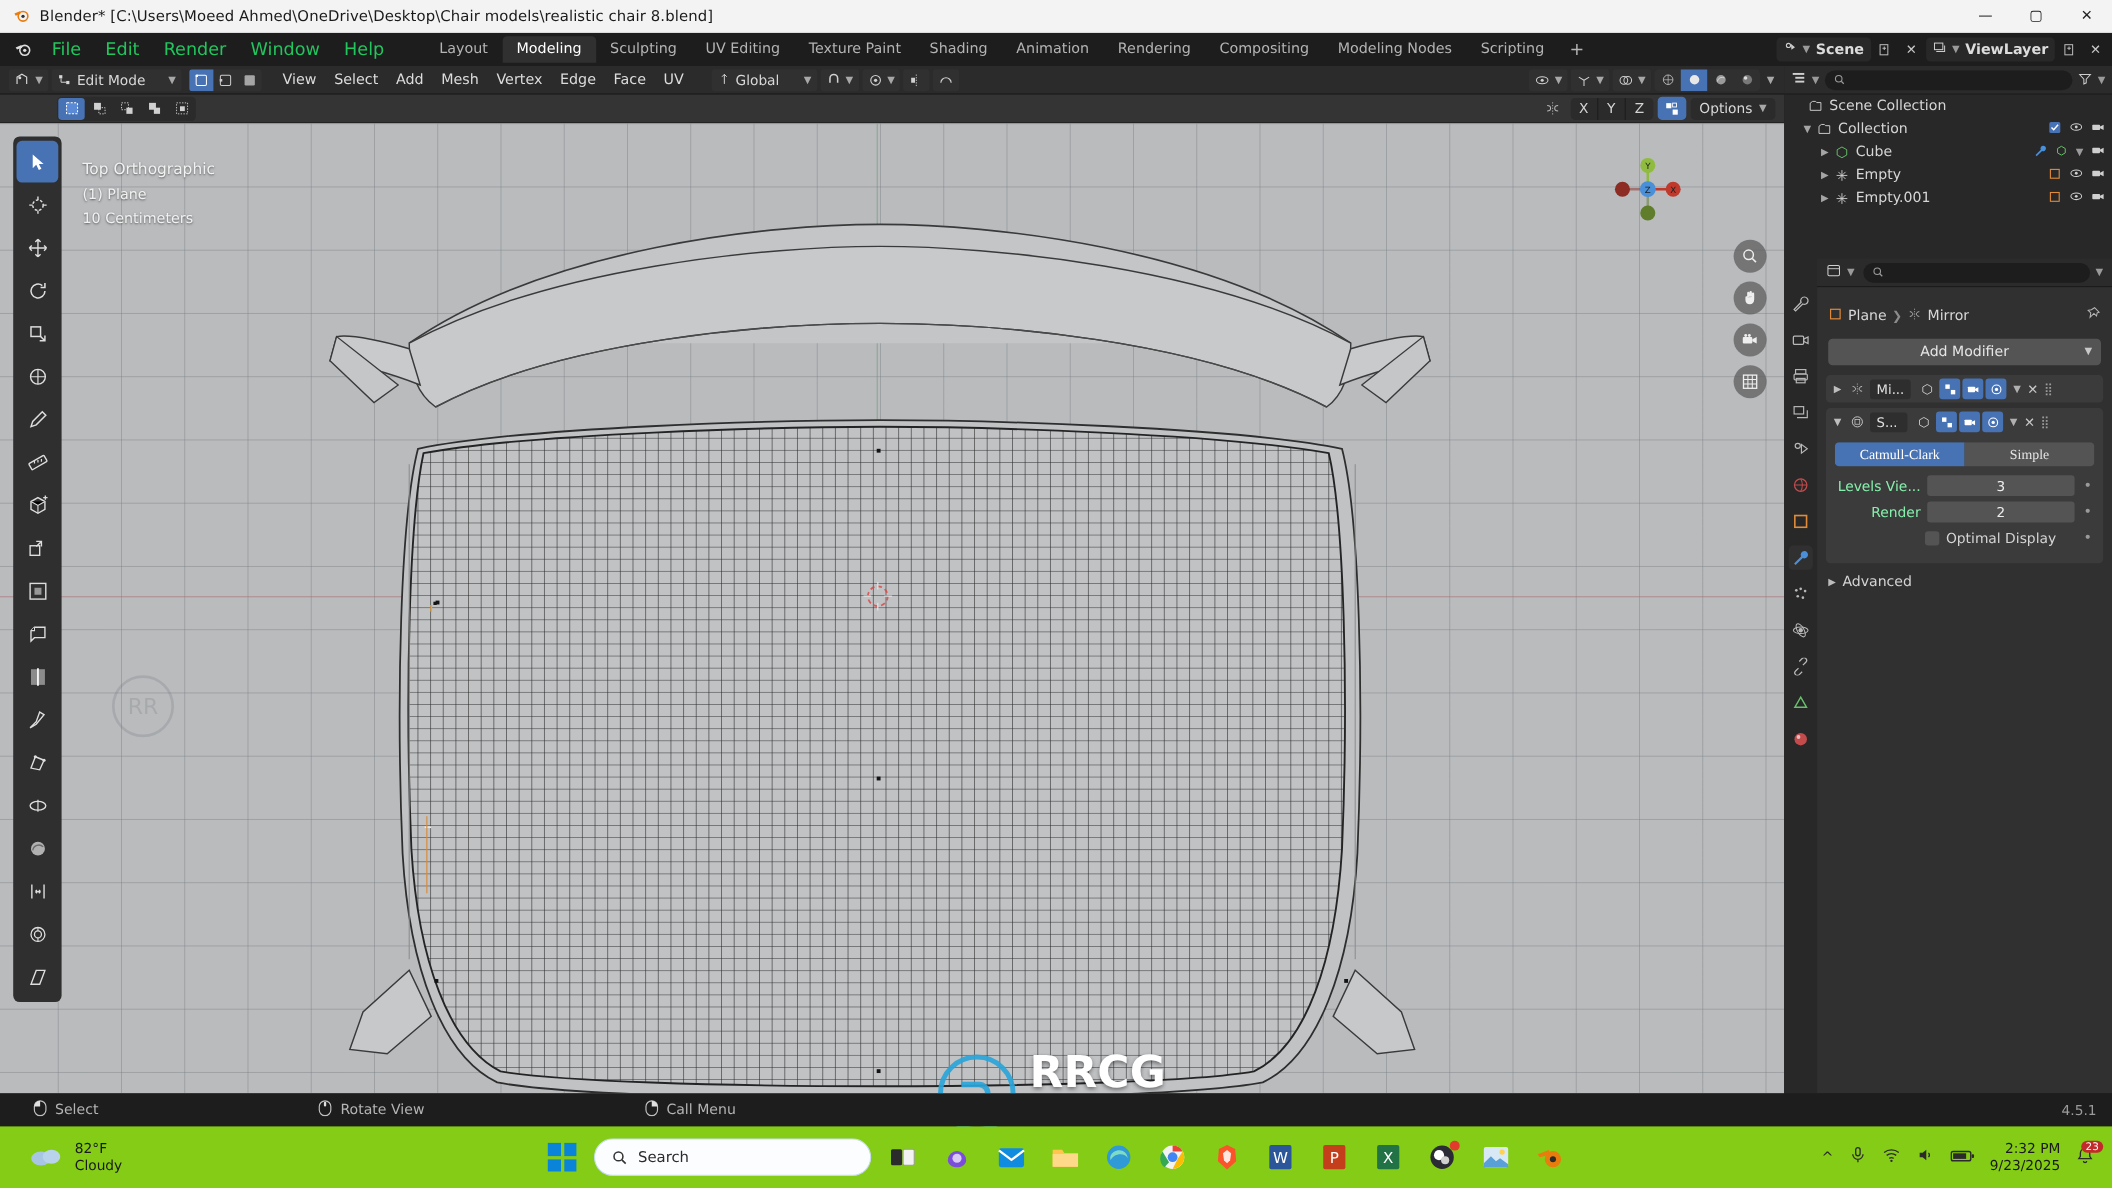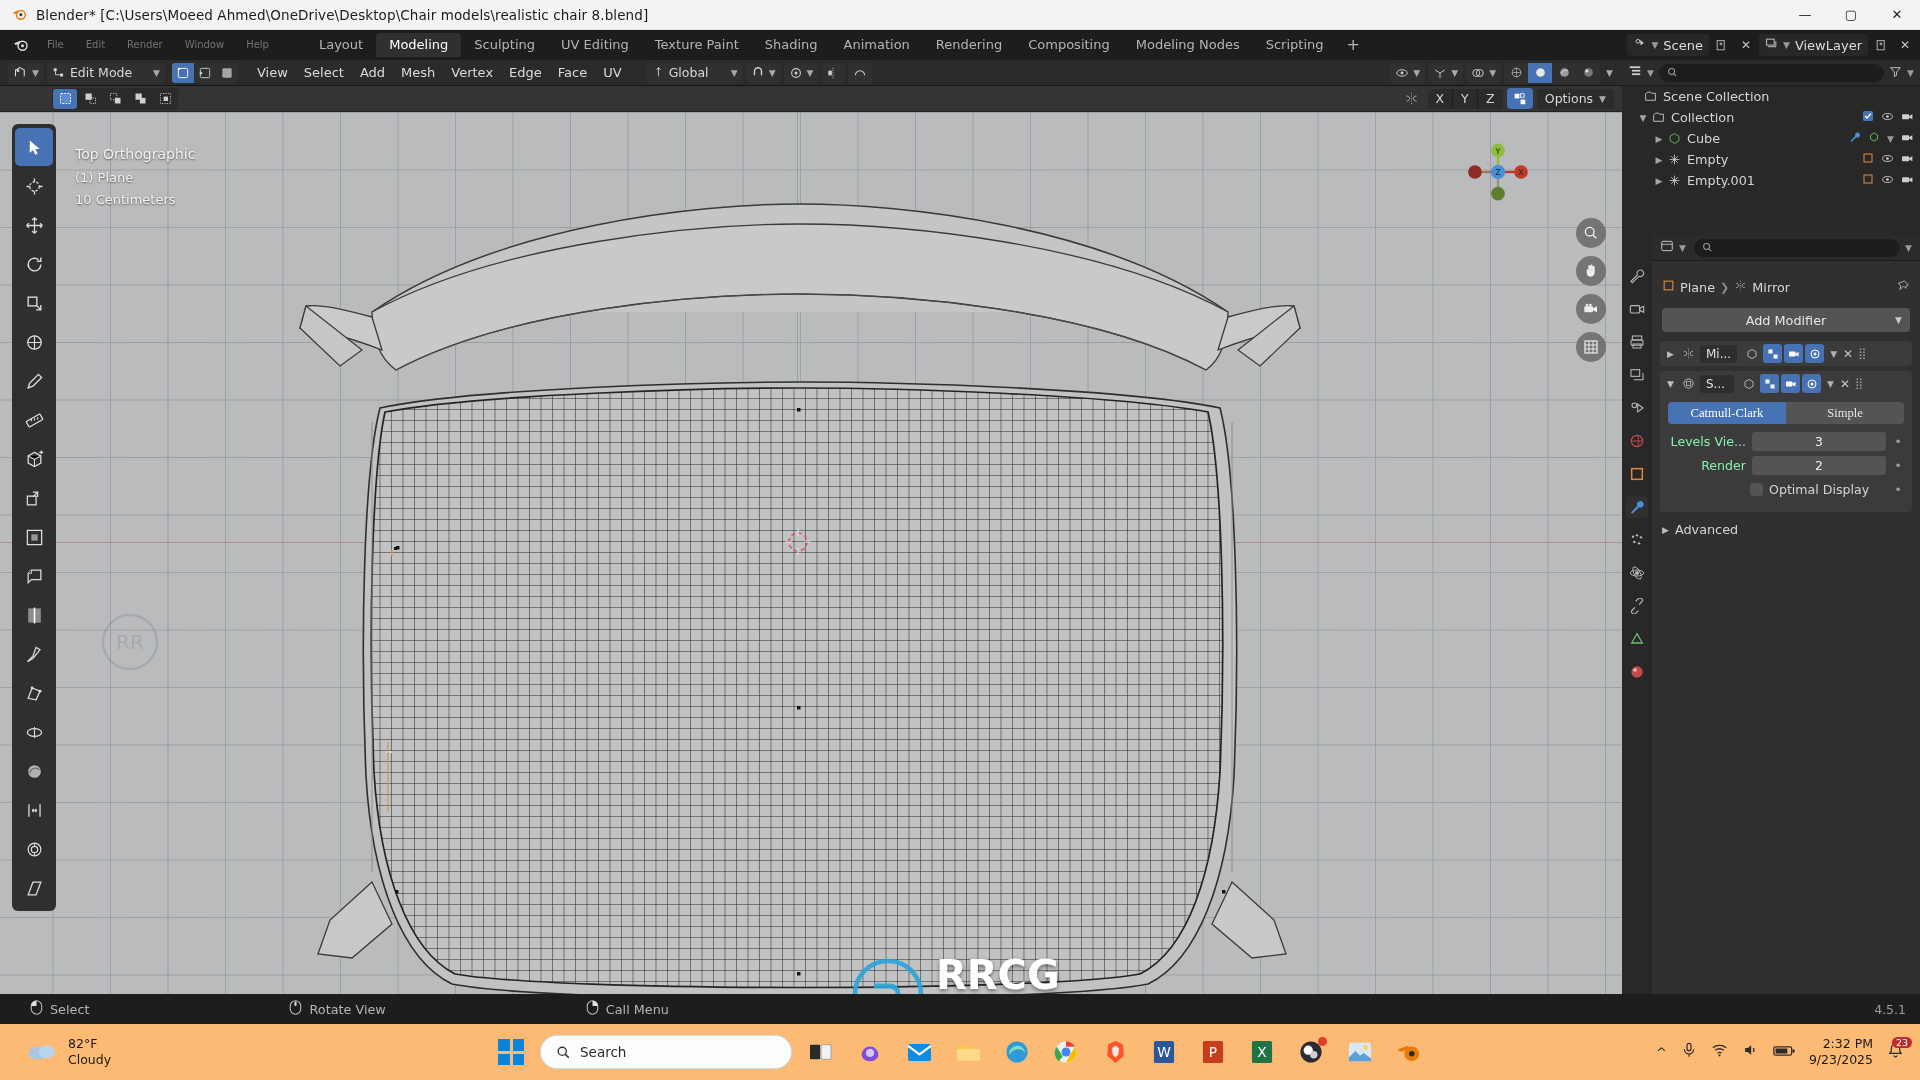--- a/index.html
+++ b/index.html
@@ -22,34 +22,34 @@
   .tb-btns { margin-left: auto; display: flex; height: 30px; }
   .tb-btn { width: 46px; height: 30px; display:flex; align-items:center; justify-content:center; color:#202020; font-size:13px;}
 
   
   .topbar {
     position: absolute; top: 30px; left: 0; width: 1920px; height: 30px;
     background: #1d1d1d; display: flex; align-items: center; color: #e5e5e5;
     font-size: 13.5px;
   }
   .bl-logo { width: 30px; height: 30px; display:flex; align-items:center; justify-content:center; margin-left:6px;}
-  .menu-item { padding: 0 11px; height: 22px; line-height: 22px; border-radius: 3px; color:#737373; font-size:10px;}
+  .menu-item { padding: 0 11px; height: 22px; line-height: 22px; border-radius: 3px; color:#22c55e; font-size:16px;}
   .ws-tabs { display: flex; align-items: center; margin-left: 26px; gap: 0px; }
   .ws-tab {
     padding: 0 13px; height: 24px; line-height: 24px; font-size: 13px;
     color: #b4b4b4; border-radius: 4px 4px 0 0;
   }
   .ws-tab.active { background: #303030; color: #ffffff; }
   .ws-plus { color:#b4b4b4; padding: 0 10px; font-size:16px; line-height:22px;}
   .topbar-right { margin-left:auto; display:flex; align-items:center; height:30px; padding-right:4px; gap:2px;}
   .scene-sel, .layer-sel {
     display:flex; align-items:center; background:#282828; border-radius:4px; height:22px;
     padding: 0 6px; font-size:13px; color:#dcdcdc; gap:5px;
   }
-  .scene-sel .nm, .layer-sel .nm { font-size:13px; }
+  .scene-sel .nm, .layer-sel .nm { font-size:13px;font-weight:bold; }
   .iconbtn { width:22px;height:22px;display:flex;align-items:center;justify-content:center;color:#c8c8c8;font-size:12px;}
 
   
   .vp-header {
     position:absolute; top:60px; left:0; width:1622px; height:26px;
     background:#2b2b2b; display:flex; align-items:center; gap:3px; padding-left:8px;
     border-bottom:1px solid #161616;
   }
   .hdr-btn { height:20px; display:flex; align-items:center; gap:4px; padding:0 5px; background:#303030; border-radius:3px; color:#d8d8d8; font-size:12.5px;}
   .hdr-flat { height:20px; display:flex; align-items:center; padding:0 8px; color:#dcdcdc; font-size:13px;}
@@ -159,21 +159,21 @@
   .statusbar {
     position:absolute; top:994px; left:0; width:1920px; height:30px;
     background:#1d1d1d; display:flex; align-items:center; color:#b4b4b4; font-size:12.8px;
   }
   .sb-item { display:flex; align-items:center; gap:7px; margin-left:30px;}
   .sb-right { margin-left:auto; display:flex; align-items:center; gap:16px; padding-right:14px; color:#9a9a9a; font-size:12.5px;}
 
   
   .taskbar {
     position:absolute; top:1024px; left:0; width:1920px; height:56px;
-    background:#fdba74; display:flex; align-items:center;
+    background:#84cc16; display:flex; align-items:center;
   }
   .weather { display:flex; align-items:center; gap:10px; margin-left:26px;}
   .weather .txt { display:flex; flex-direction:column; font-size:12.5px; color:#1a1a1a; line-height:1.25;}
   .tb-center { position:absolute; left:50%; transform:translateX(-50%); display:flex; align-items:center; gap:9px;}
   .winlogo { width:26px;height:26px; display:grid; grid-template-columns:1fr 1fr; grid-gap:3px;}
   .winlogo i { background:#0a84d8; display:block;}
   .searchbox {
     width:252px; height:34px; background:#fbfdff; border-radius:17px;
     display:flex; align-items:center; gap:9px; padding:0 15px;
     color:#2b2b2b; font-size:13.5px; border:1px solid #c8dcef;

